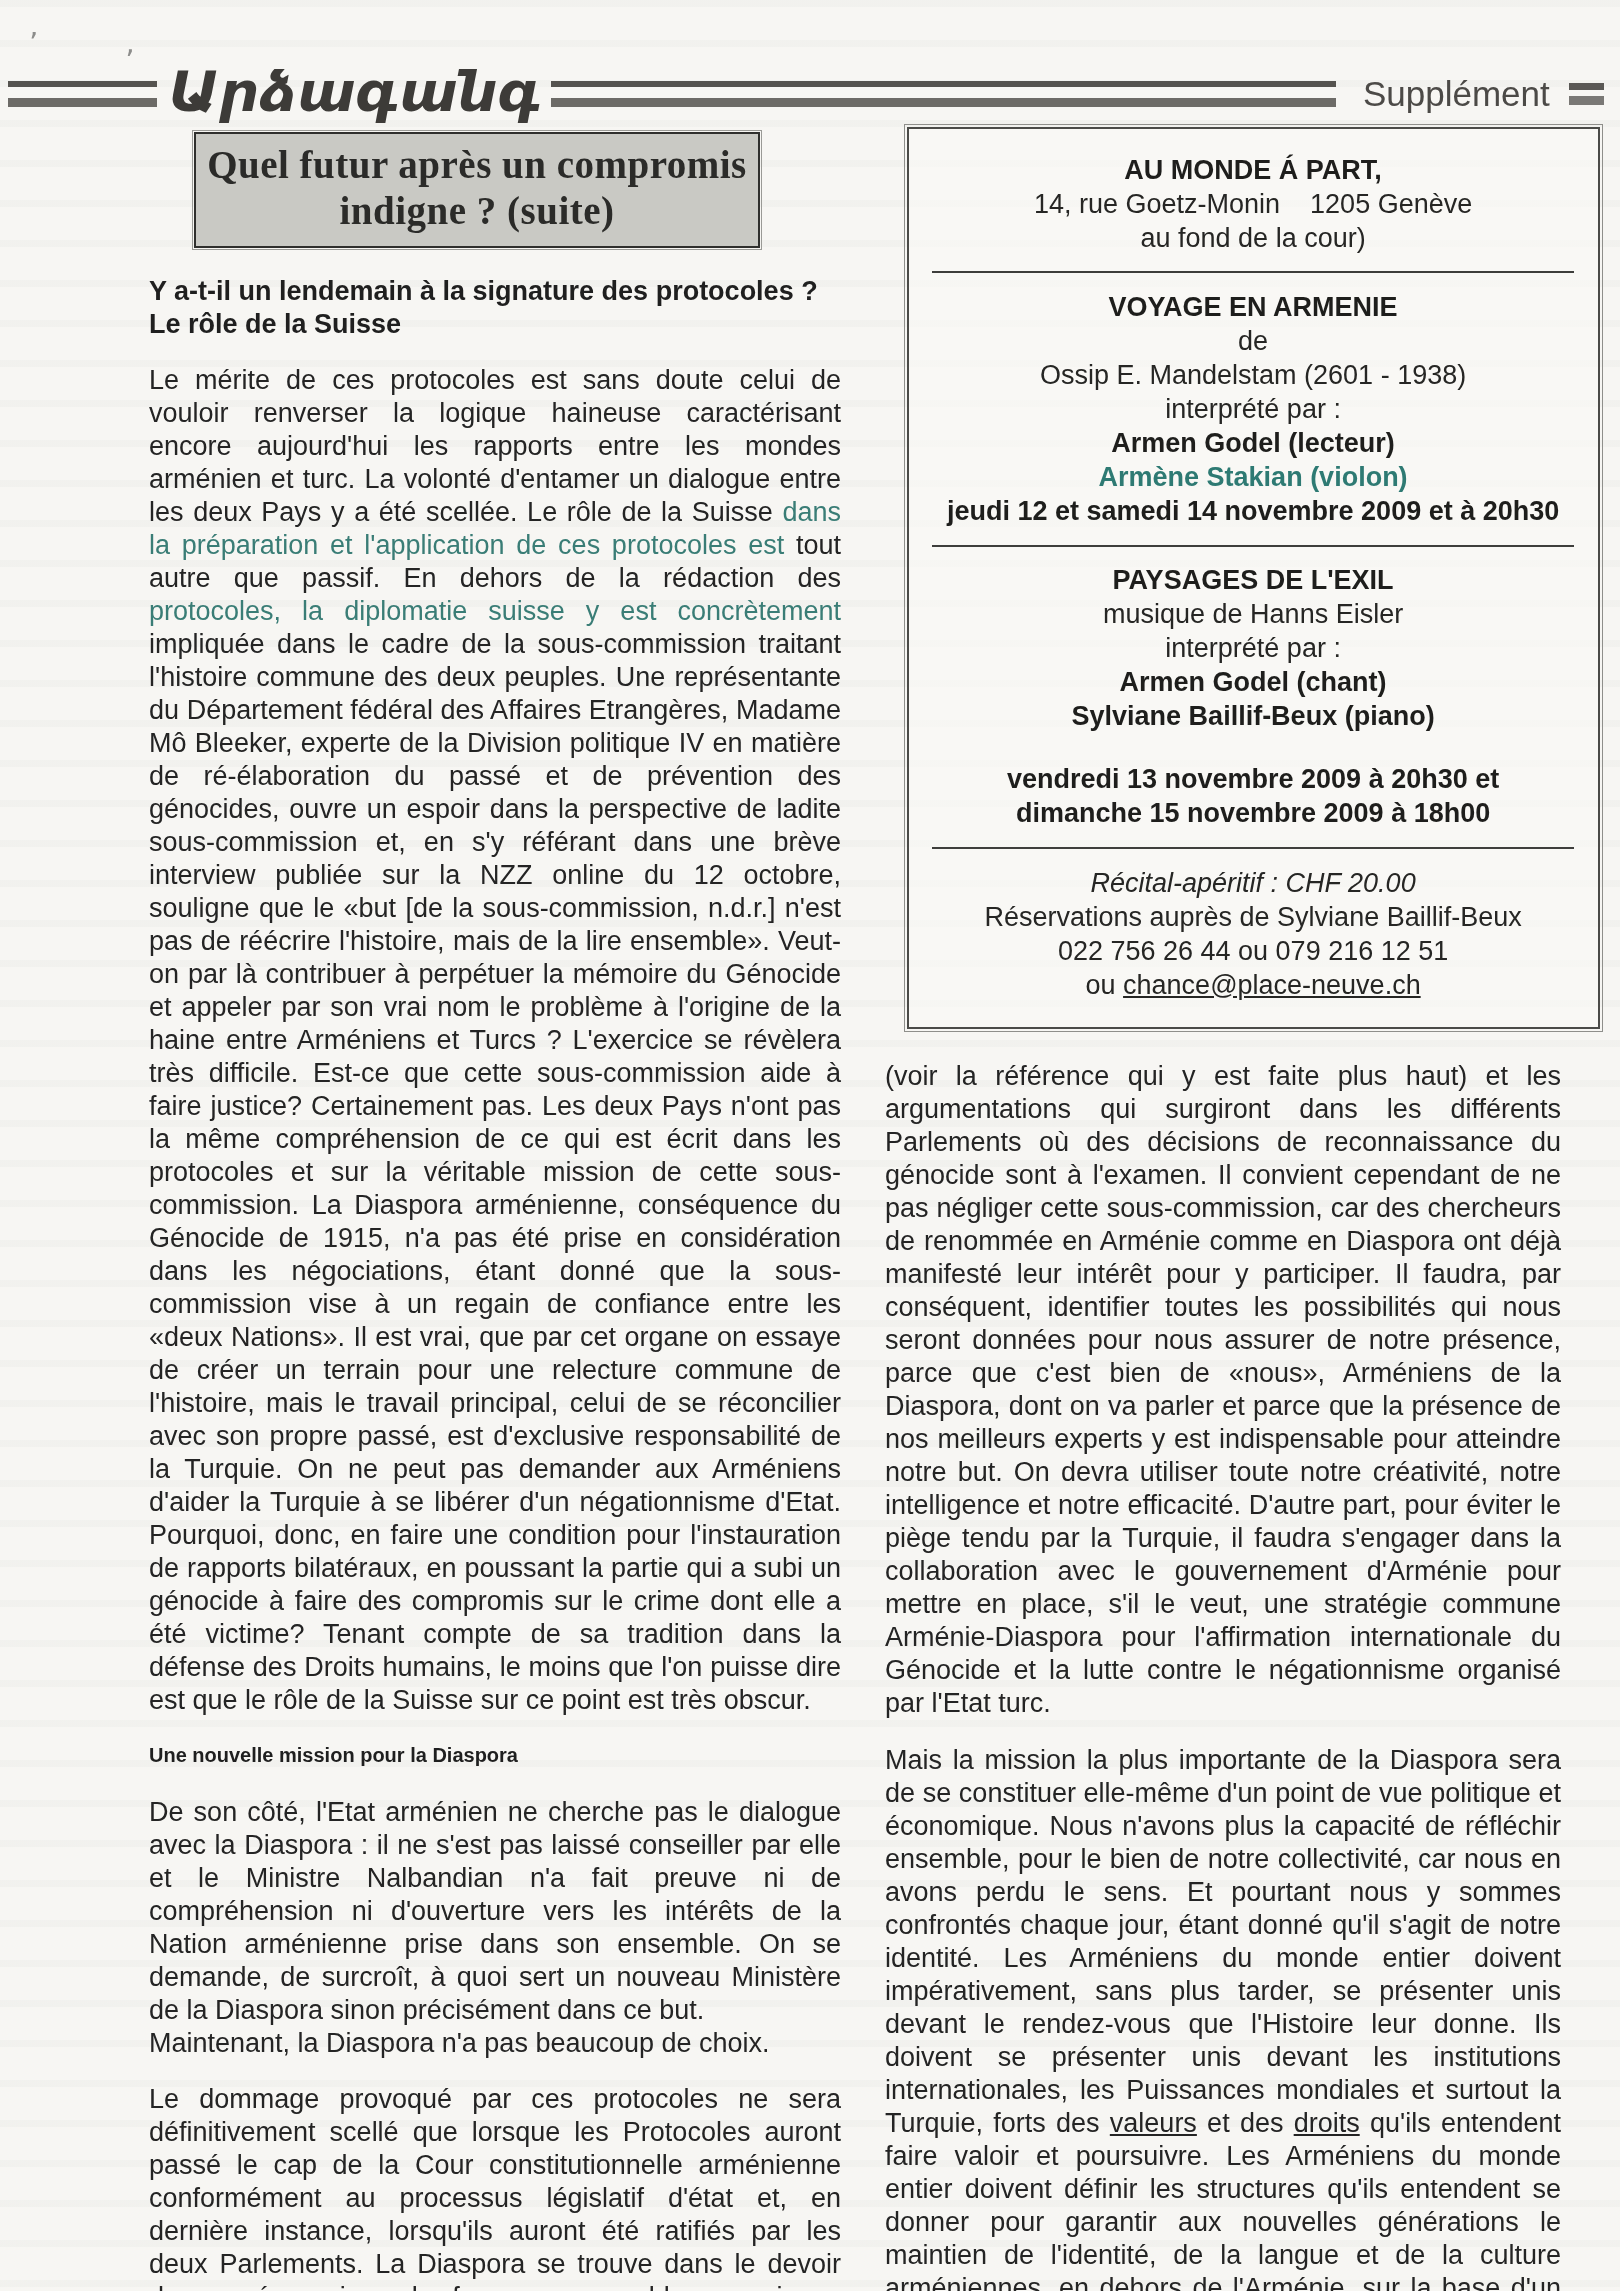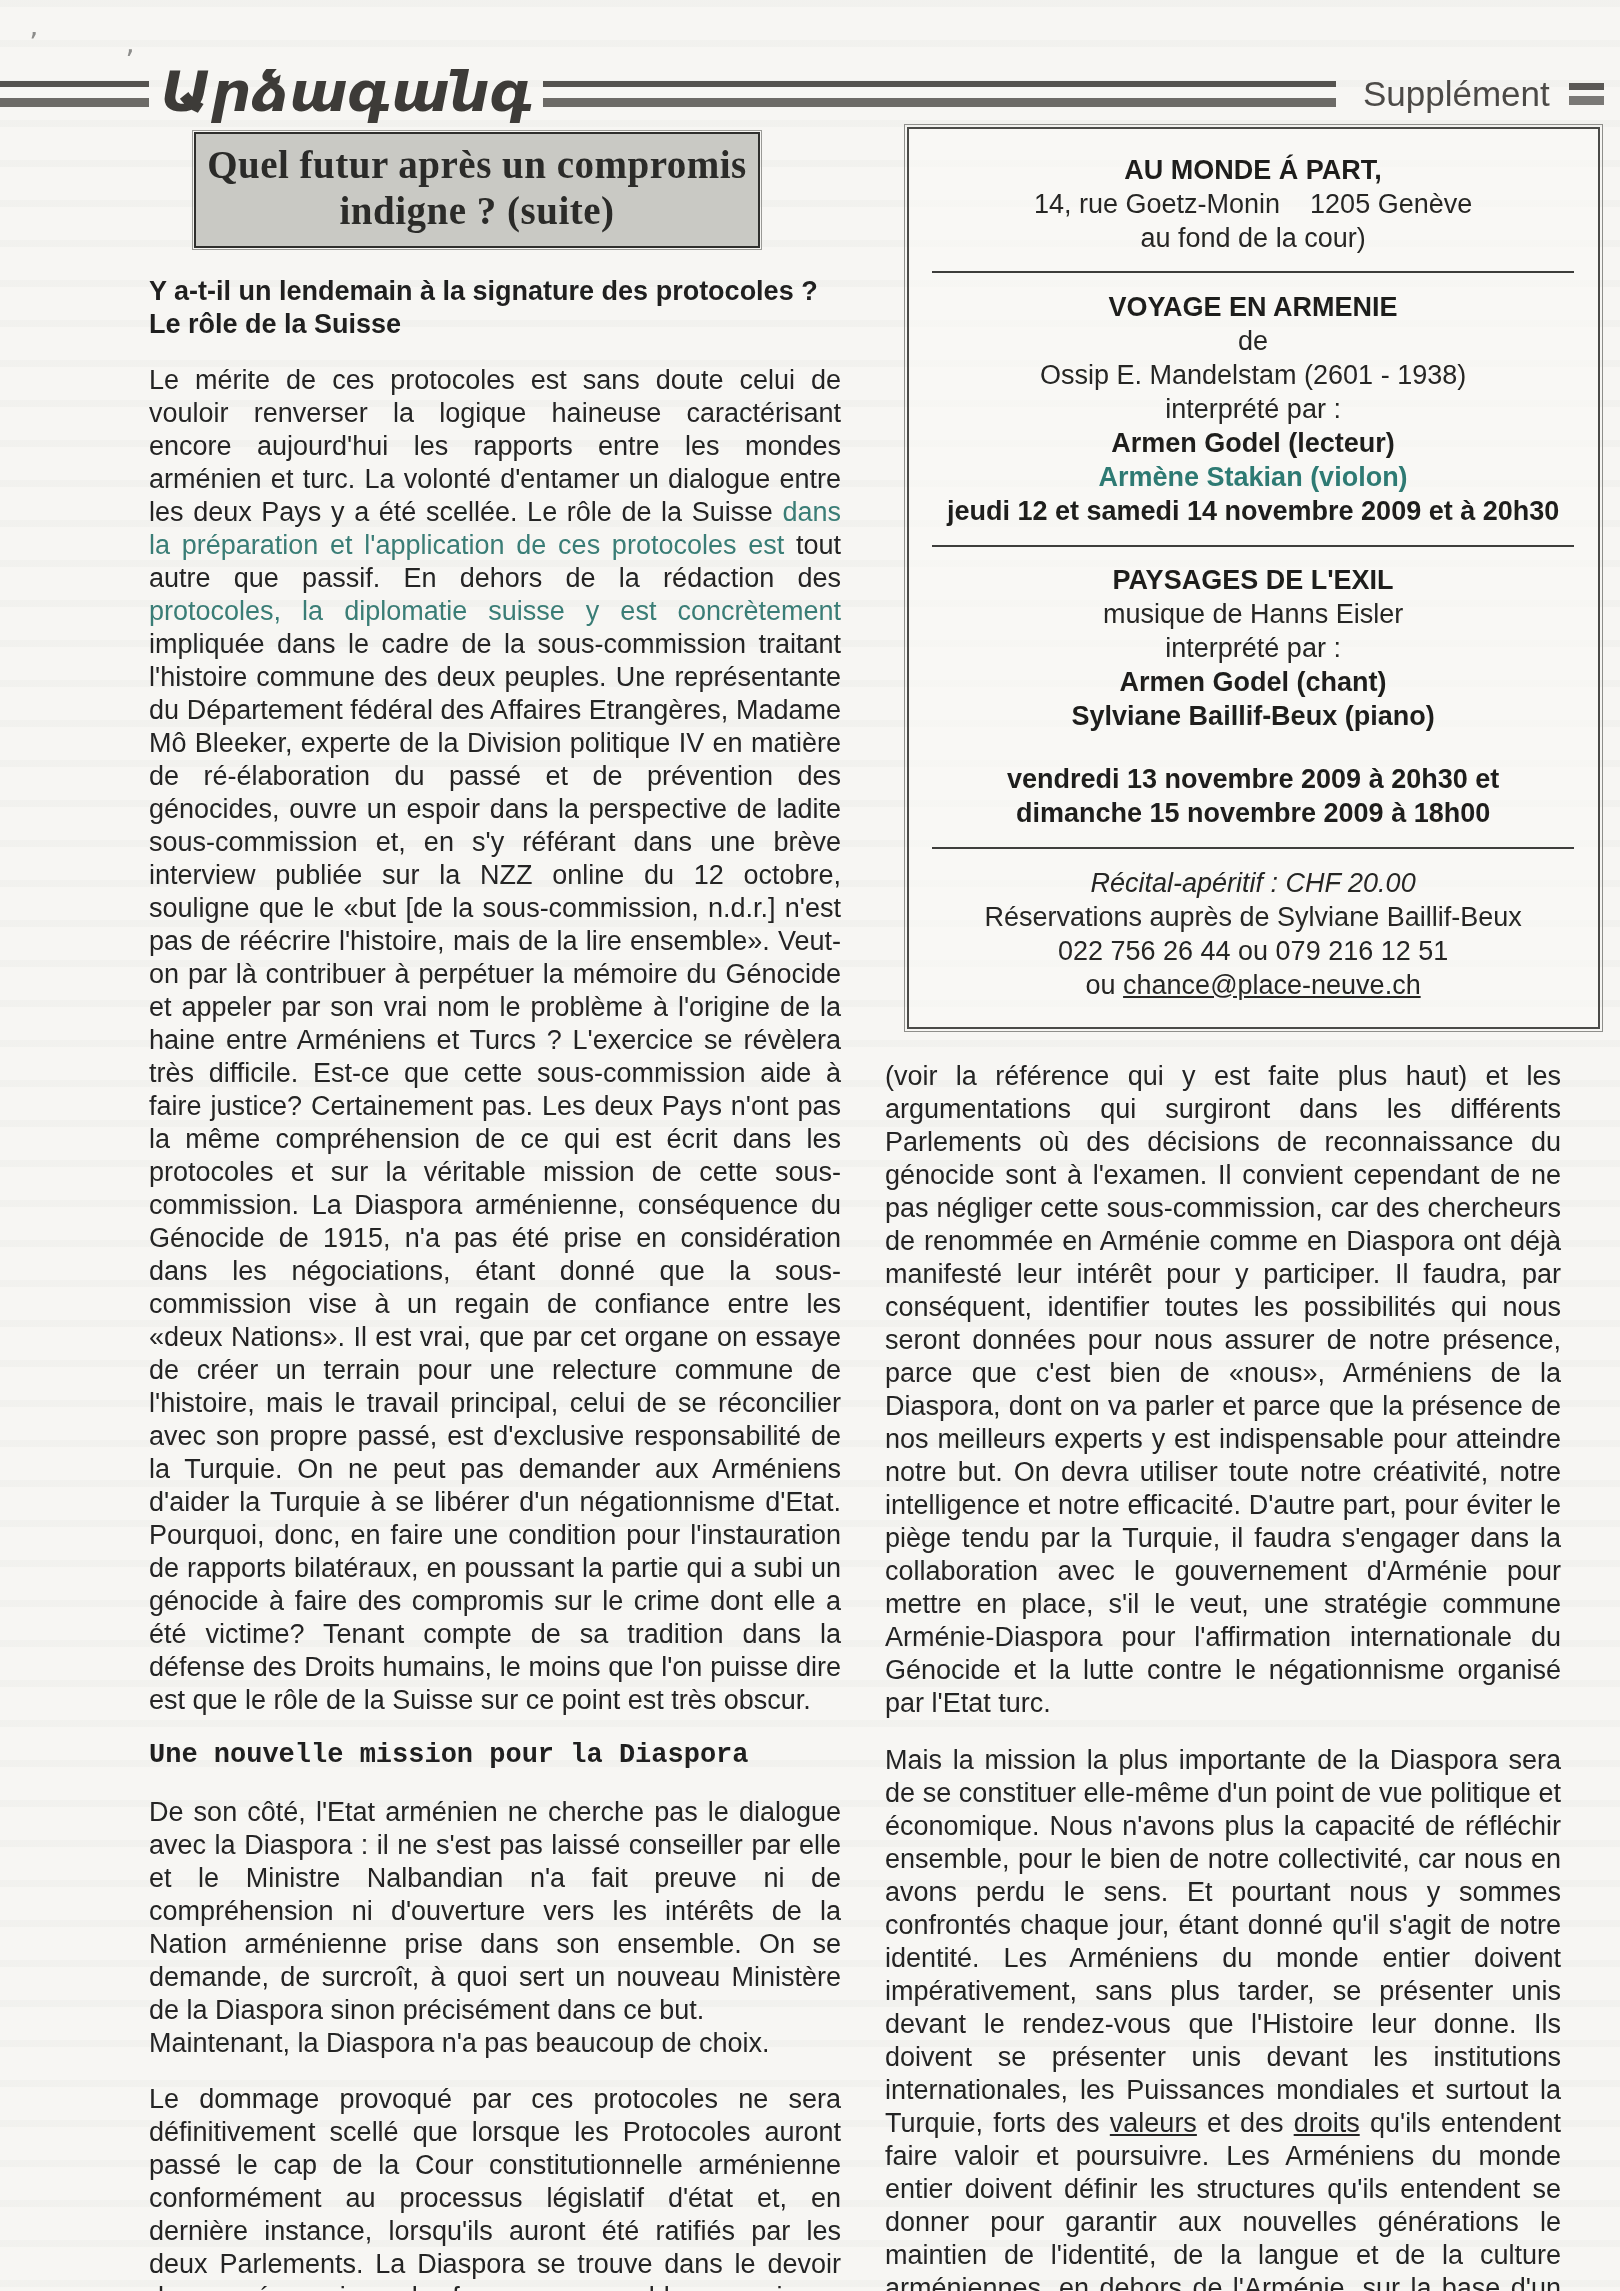--- a/index.html
+++ b/index.html
@@ -10,41 +10,41 @@
     background-color:#f7f6f3;
     background-image:repeating-linear-gradient(180deg,
       rgba(195,200,196,0.10) 0px, rgba(195,200,196,0.10) 6.9px,
       rgba(255,255,255,0) 6.9px, rgba(255,255,255,0) 40px);
     font-family:"Liberation Sans", sans-serif;
     color:#242424;
     overflow:hidden;
   }
   .corner-marks{position:absolute;top:25.5px;left:29px;font-size:29px;color:#8d8d8b;letter-spacing:39px;font-family:"DejaVu Sans",sans-serif;}
   
-  .masthead{position:absolute;top:51px;left:0;right:15.7px;height:86px;display:flex;align-items:center;}
+  .masthead{position:absolute;top:51px;left:8px;right:15.7px;height:86px;display:flex;align-items:center;}
   .rules{height:26.5px;background:linear-gradient(180deg,#55534f 0px,#55534f 5.9px,rgba(0,0,0,0) 5.9px,rgba(0,0,0,0) 16.7px,#6d6b67 16.7px,#6d6b67 26.5px);}
   .rules-left{width:149px;}
   .rules-mid{flex:1;}
   .mast-logo{font-family:"DejaVu Sans",sans-serif;font-style:italic;font-weight:bold;font-size:56px;color:#3d3b38;padding:0 9.8px 5.9px 11.8px;white-space:nowrap;}
   .mast-supplement{font-size:35px;color:#4c4a47;padding:0 19.6px 0 27.4px;white-space:nowrap;}
   .mast-mini{width:35px;height:21.6px;background:linear-gradient(180deg,#5a5855 0px,#5a5855 6.9px,rgba(0,0,0,0) 6.9px,rgba(0,0,0,0) 12.7px,#7a7875 12.7px,#7a7875 21.6px);}
   
   .col-left{position:absolute;left:149px;top:132px;width:692px;}
   .col-right{position:absolute;left:885px;top:127px;width:676px;}
   .body-text{font-size:27px;line-height:33px;text-align:justify;margin:0;}
   
   .headline-box{
     margin-left:45px;width:566px;box-sizing:border-box;
     background:#c9c9c4;border:2px solid #2f2f2d;outline:1px solid #9a9a96;outline-offset:1px;
     text-align:center;padding:7.8px 5.9px 11.8px;
   }
   .headline-line{font-family:"Liberation Serif", serif;font-weight:700;font-size:39px;line-height:46px;color:#2b2b29;letter-spacing:0.5px;}
   .subhead{margin-top:27.4px;font-weight:bold;font-size:27px;line-height:33px;color:#1f1f1f;}
   .para{margin-top:23.5px;}
-  .section-heading{margin-top:21.6px;font-weight:bold;font-size:27px;line-height:33px;color:#1f1f1f;font-family:Liberation Mono, monospace;}
+  .section-heading{margin-top:21.6px;font-weight:bold;font-size:20px;line-height:33px;color:#1f1f1f;}
   .standalone-line{font-size:27px;line-height:33px;text-align:left;}
   .teal{color:#3a7d76;}
   .underline{text-decoration:underline;}
   
   .ad-box{
     margin-left:21.6px;width:693px;box-sizing:border-box;
     border:2.9px solid #4b4b48;outline:1px solid #8f8f8b;outline-offset:2px;
     background:rgba(250,250,247,0.6);
     text-align:center;padding:23.5px 13.7px 25.5px;
   }

